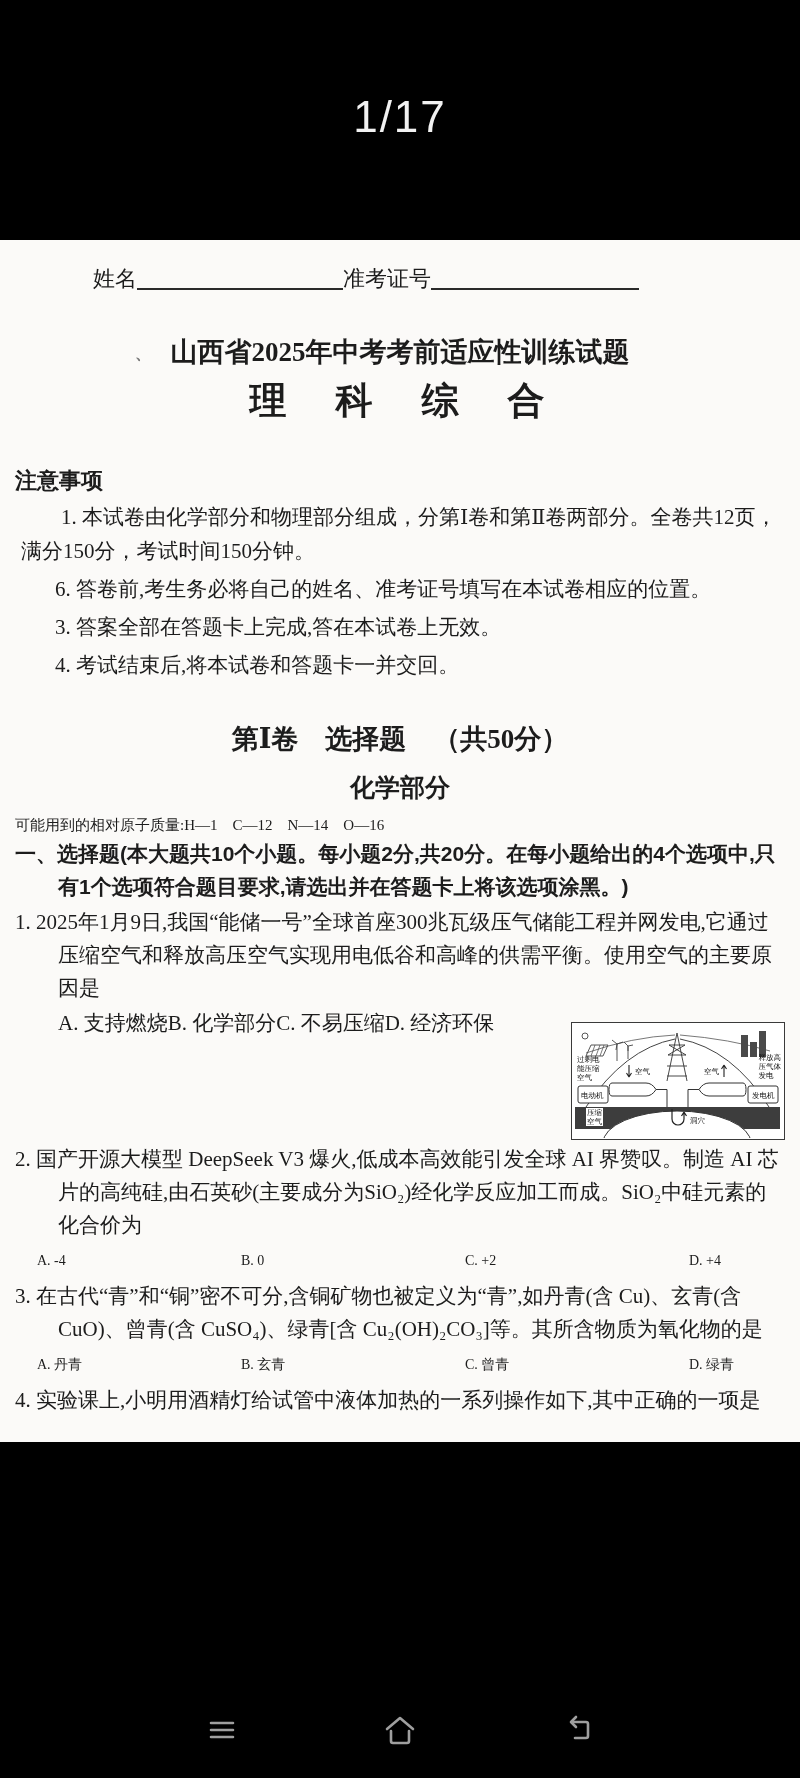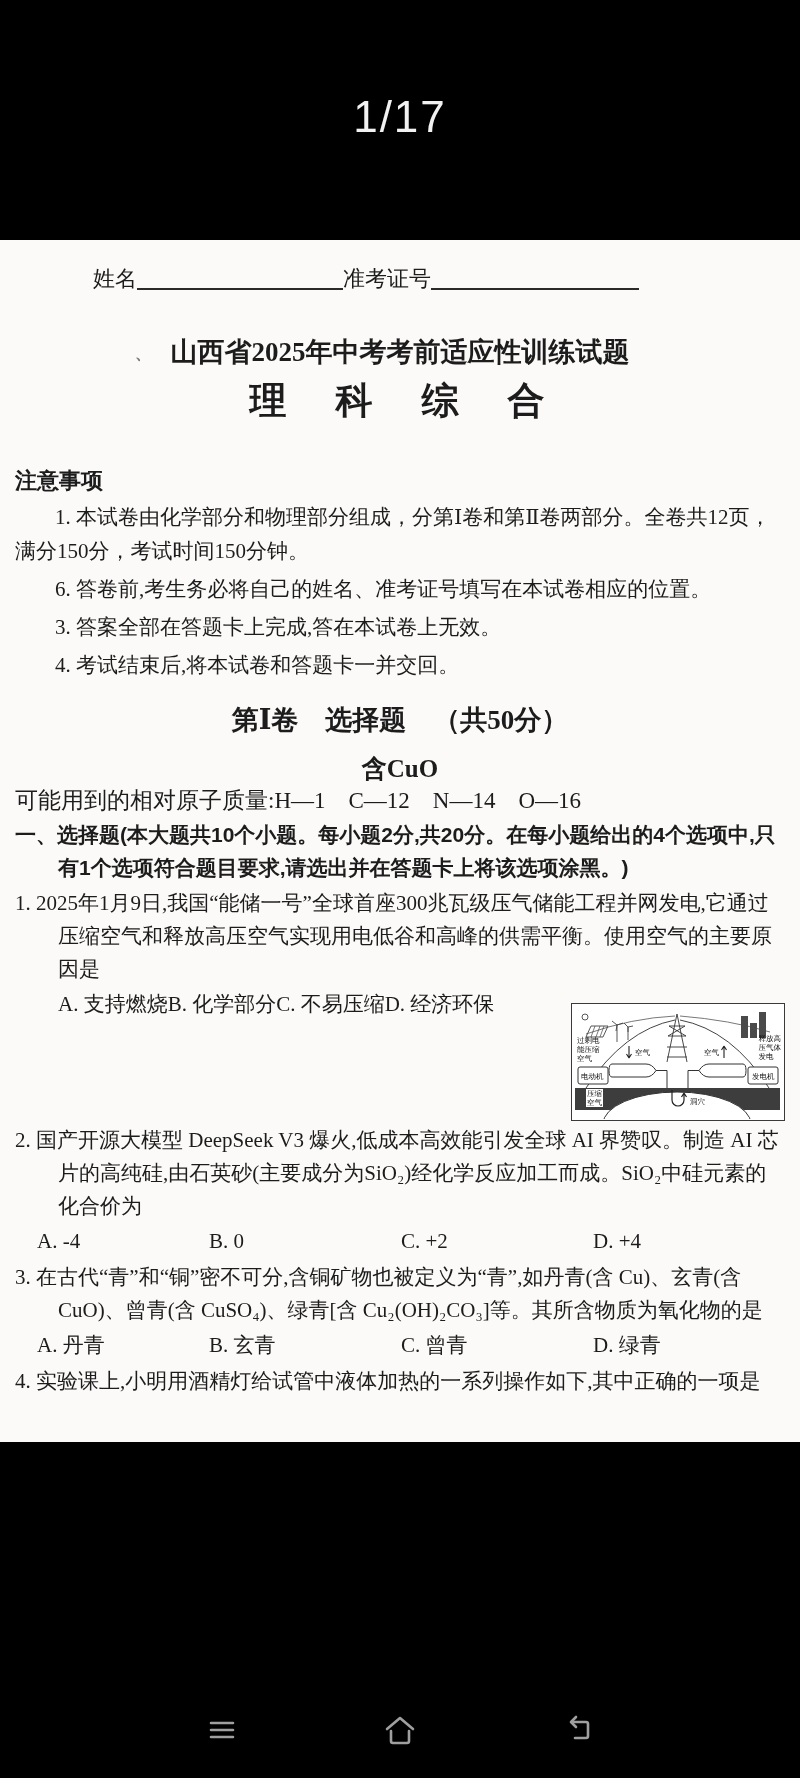--- a/index.html
+++ b/index.html
@@ -29,36 +29,36 @@
   .blank-line { display:inline-block; border-bottom:2px solid #2a2a2a; height:20px; vertical-align:-4px; }
   .blank-line.w1 { width:206px; }
   .blank-line.w2 { width:208px; }
 
   .exam-title { margin-top:40px; text-align:center; font-size:27px; font-weight:bold; position:relative; }
   .title-mark { position:absolute; left:120px; top:10px; font-size:16px; color:#777; }
   .subject-title { margin-top:6px; text-align:center; font-size:37px; font-weight:bold; letter-spacing:6px; }
 
   .notice-heading { margin-top:40px; font-size:22px; font-weight:bold; }
   .notice-item { font-size:21px; line-height:34px; text-indent:40px; margin-top:4px; }
-  .notice-item.first { text-indent:40px; }
+  .notice-item.first { text-indent:40px;margin-left:6px; }
 
-  .volume-heading { margin-top:20px; text-align:center; font-size:27px; font-weight:bold; }
+  .volume-heading { margin-top:39px; text-align:center; font-size:27px; font-weight:bold; }
   .part-heading { margin-top:14px; text-align:center; font-size:25px; font-weight:bold; }
 
-  .atomic-line { margin-top:0; font-size:23px; }
+  .atomic-line { margin-top:12px; font-size:15px; }
   .instruction { margin-top:2px; font-size:21px; line-height:33px; font-weight:bold;
                  padding-left:43px; text-indent:-43px;
                  font-family:"Liberation Sans","DejaVu Sans",sans-serif; }
 
   .q-text { font-size:21px; line-height:33px; padding-left:43px; text-indent:-43px; margin-top:3px; }
   .q1-row { display:flex; justify-content:space-between; align-items:flex-start; padding-left:43px; margin-top:2px; }
   .q1-options { display:flex; flex-direction:row; }
   .q1-options .opt { font-size:21px; line-height:33px; }
 
-  .opt-row { display:flex; padding-left:22px; margin-top:2px; font-size:21px; line-height:33px; }
+  .opt-row { display:flex; padding-left:22px; margin-top:2px; font-size:14px; line-height:33px;gap:32px; }
   .opt-row .opt { flex:0 0 auto; }
   .opt-row .c1 { width:172px; } .opt-row .c2 { width:192px; } .opt-row .c3 { width:192px; }
 
   
   .fig { position:relative; width:214px; height:118px; border:1.5px solid #3a3a3a; background:#fff; margin-top:15px; }
   .fig .lab { position:absolute; font-size:7.5px; line-height:9px; white-space:pre-line;
               font-family:"Liberation Sans","DejaVu Sans",sans-serif; color:#111; }
   .fig .chip { background:#fff; padding:0 1px; }
 </style>
 </head>
@@ -81,21 +81,21 @@
 
     <div class="subject-title">理　科　综　合</div>
 
     <div class="notice-heading">注意事项</div>
     <div class="notice-item first">1. 本试卷由化学部分和物理部分组成，分第Ⅰ卷和第Ⅱ卷两部分。全卷共12页，满分150分，考试时间150分钟。</div>
     <div class="notice-item">6. 答卷前,考生务必将自己的姓名、准考证号填写在本试卷相应的位置。</div>
     <div class="notice-item">3. 答案全部在答题卡上完成,答在本试卷上无效。</div>
     <div class="notice-item">4. 考试结束后,将本试卷和答题卡一并交回。</div>
 
     <div class="volume-heading">第Ⅰ卷　选择题　（共50分）</div>
-    <div class="part-heading">含CuO</div>
+    <div class="part-heading">化学部分</div>
 
     <div class="atomic-line">可能用到的相对原子质量:H—1　C—12　N—14　O—16</div>
     <div class="instruction">一、选择题(本大题共10个小题。每小题2分,共20分。在每小题给出的4个选项中,只有1个选项符合题目要求,请选出并在答题卡上将该选项涂黑。)</div>
 
     <div class="q-text">1. 2025年1月9日,我国“能储一号”全球首座300兆瓦级压气储能工程并网发电,它通过压缩空气和释放高压空气实现用电低谷和高峰的供需平衡。使用空气的主要原因是</div>
     <div class="q1-row">
       <div class="q1-options">
         <div class="opt">A. 支持燃烧</div>
         <div class="opt">B. 化学部分</div>
         <div class="opt">C. 不易压缩</div>

